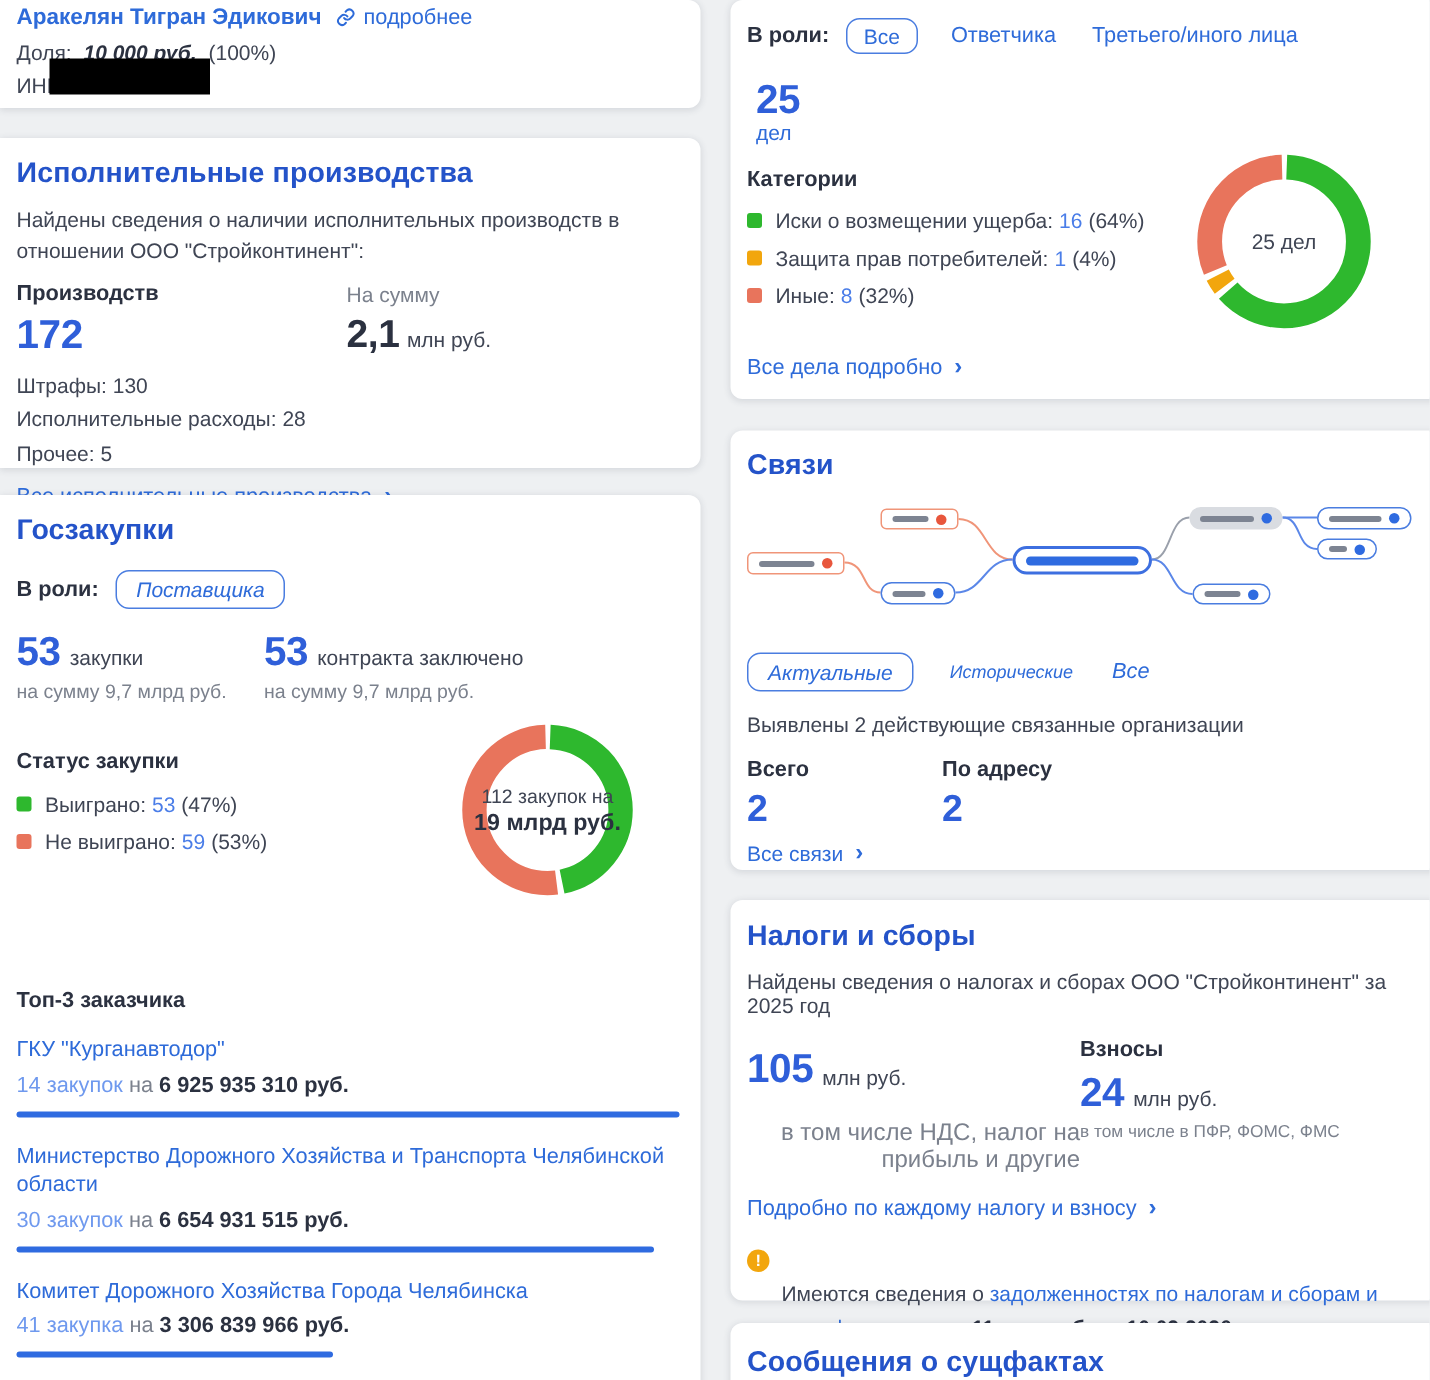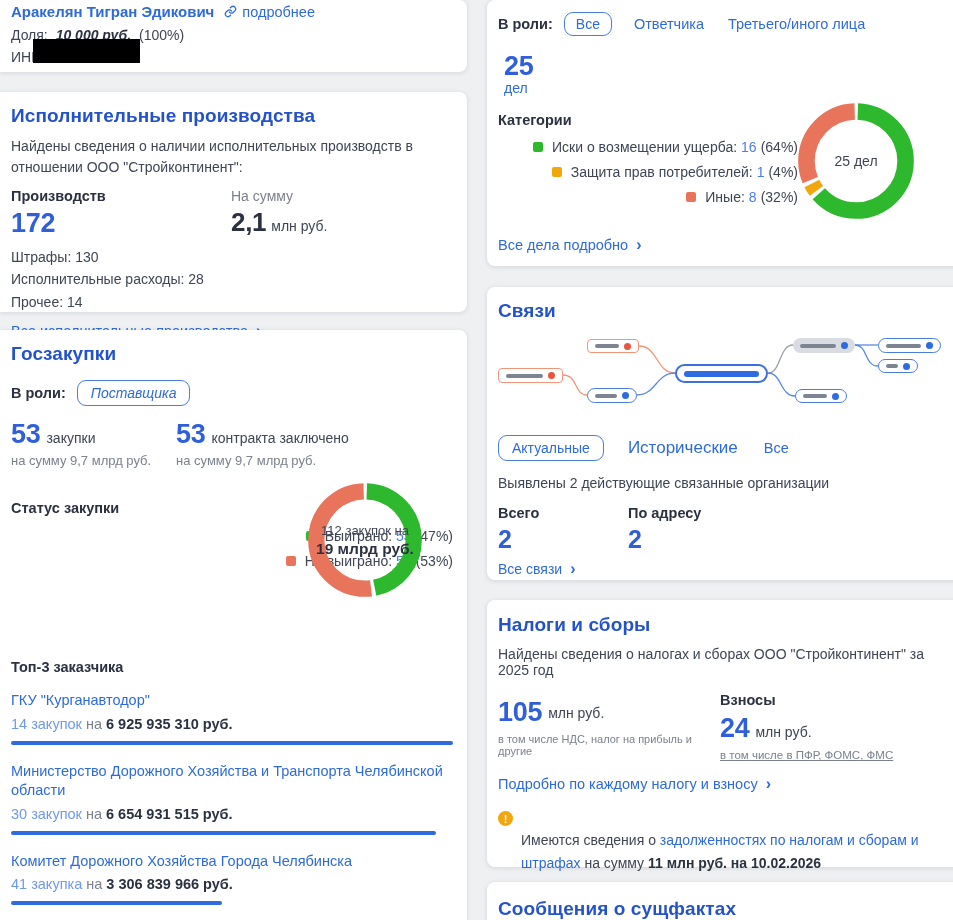--- a/index.html
+++ b/index.html
@@ -24,21 +24,21 @@
   .lite{color:#6f99ee;}
   .bold-dark{color:#2b3140;font-weight:bold;}
   .lbl{font-size:14.5px;font-weight:bold;color:#2b3140;}
   .lnk{color:#2e6bd9;cursor:pointer;text-decoration:none;}
   .bignum{font-size:27px;font-weight:bold;color:#2f5fd9;letter-spacing:-.3px;line-height:1;}
   .bignum-dark{font-size:26px;font-weight:bold;color:#2b3140;letter-spacing:-.3px;line-height:1;}
   .chev{font-size:16px;margin-left:8px;font-weight:bold;}
   .linkrow{font-size:14.5px;display:inline-flex;align-items:center;}
   .chip-outline{display:inline-block;border:1.5px solid #4a7de0;color:#2e6bd9;border-radius:9px;
     padding:4px 13px;font-size:14px;background:#fff;cursor:pointer;}
-  .legend-item{display:flex;align-items:center;font-size:14px;margin-bottom:9px;justify-content:flex-end;}
+  .legend-item{display:flex;align-items:center;font-size:14px;margin-bottom:9px;}
   .legend-sq{width:10px;height:10px;border-radius:2px;margin-right:9px;flex:0 0 auto;}
   .legend-item .c{color:#4a7de8;margin:0 4px;}
   .donut-wrap{position:absolute;}
   .donut-wrap svg{display:block;}
   .donut-center{position:absolute;inset:0;display:flex;flex-direction:column;justify-content:center;
     align-items:center;text-align:center;}
   .donut-center .l1{font-size:13px;color:#3f4554;}
   .donut-center .l2{font-size:15.5px;font-weight:bold;color:#2b3140;margin-top:2px;}
   .bar{height:4px;border-radius:2px;background:#2f6be0;margin-top:9px;}
   .cust{margin-bottom:17px;}
@@ -98,21 +98,21 @@
         <div class="txt muted">На сумму</div>
         <div style="margin-top:5px;display:flex;align-items:baseline;">
           <span class="bignum-dark">2,1</span>
           <span class="txt" style="margin-left:5px;">млн руб.</span>
         </div>
       </div>
     </div>
     <div class="txt" style="margin-top:9px;line-height:1.6;">
       <div>Штрафы: 130</div>
       <div>Исполнительные расходы: 28</div>
-      <div>Прочее: 14</div>
+      <div>Прочее: 5</div>
     </div>
     <a class="lnk linkrow" style="margin-top:9px;">
       <span>Все исполнительные производства</span>
       <span class="chev">›</span>
     </a>
   </div>
 
   <div class="card" style="height:612px;margin-top:18px;padding-top:13px;">
     <div class="title">Госзакупки</div>
 
@@ -305,23 +305,23 @@
       <div class="node node-blue" style="left:380px;top:29px;width:40px;height:14px;">
           <span class="nbar" style="width:16px;"></span>
           <span class="ndot"></span>
         </div>
       <div class="node node-blue" style="left:297px;top:59px;width:52px;height:14px;">
           <span class="nbar" style="width:28px;"></span>
           <span class="ndot"></span>
         </div>
     </div>
 
-    <div style="display:flex;align-items:center;margin-top:10px;">
+    <div style="display:flex;align-items:center;margin-top:10px;font-style:italic;">
       <span class="chip-outline">Актуальные</span>
-      <a class="lnk" style="font-size:17px;margin-left:24px;">Исторические</a>
+      <a class="lnk" style="font-size:12px;margin-left:24px;">Исторические</a>
       <a class="lnk" style="font-size:14.5px;margin-left:26px;">Все</a>
     </div>
 
     <div class="txt" style="margin-top:14px;">Выявлены 2 действующие связанные организации</div>
 
     <div class="two-col" style="grid-template-columns:130px auto;margin-top:14px;">
       <div>
         <div class="lbl">Всего</div>
         <div class="bignum" style="font-size:25px;margin-top:6px;">2</div>
       </div>
@@ -336,33 +336,33 @@
       <span class="chev">›</span>
     </a>
   </div>
 
   <div class="card" style="height:267px;margin-top:20px;padding-top:14px;">
     <div class="title">Налоги и сборы</div>
     <div class="txt" style="margin-top:10px;">Найдены сведения о налогах и сборах ООО "Стройконтинент" за 2025 год</div>
 
     <div class="two-col" style="grid-template-columns:222px auto;margin-top:14px;">
       <div>
-        <div style="display:flex;align-items:center;margin-top:7px;">
+        <div style="display:flex;align-items:flex-end;margin-top:7px;">
           <span class="bignum">105</span>
           <span class="txt" style="margin-left:6px;">млн руб.</span>
         </div>
-        <div class="muted" style="font-size:11px;margin-top:7px;">в том числе НДС, налог на прибыль и другие</div>
+        <div class="muted" style="font-size:16px;margin-top:21px;text-align:right;">в том числе НДС, налог на прибыль и другие</div>
       </div>
       <div>
         <div class="lbl">Взносы</div>
         <div style="display:flex;align-items:baseline;margin-top:7px;">
           <span class="bignum">24</span>
           <span class="txt" style="margin-left:6px;">млн руб.</span>
         </div>
-        <div class="muted" style="font-size:11.5px;margin-top:7px;text-decoration:underline;">в том числе в ПФР, ФОМС, ФМС</div>
+        <div class="muted" style="font-size:11.5px;margin-top:7px;">в том числе в ПФР, ФОМС, ФМС</div>
       </div>
     </div>
 
     <a class="lnk linkrow" style="margin-top:14px;">
       <span>Подробно по каждому налогу и взносу</span>
       <span class="chev">›</span>
     </a>
 
     <div style="display:flex;margin-top:16px;width:440px;">
       <span class="warn-ic">!</span>

